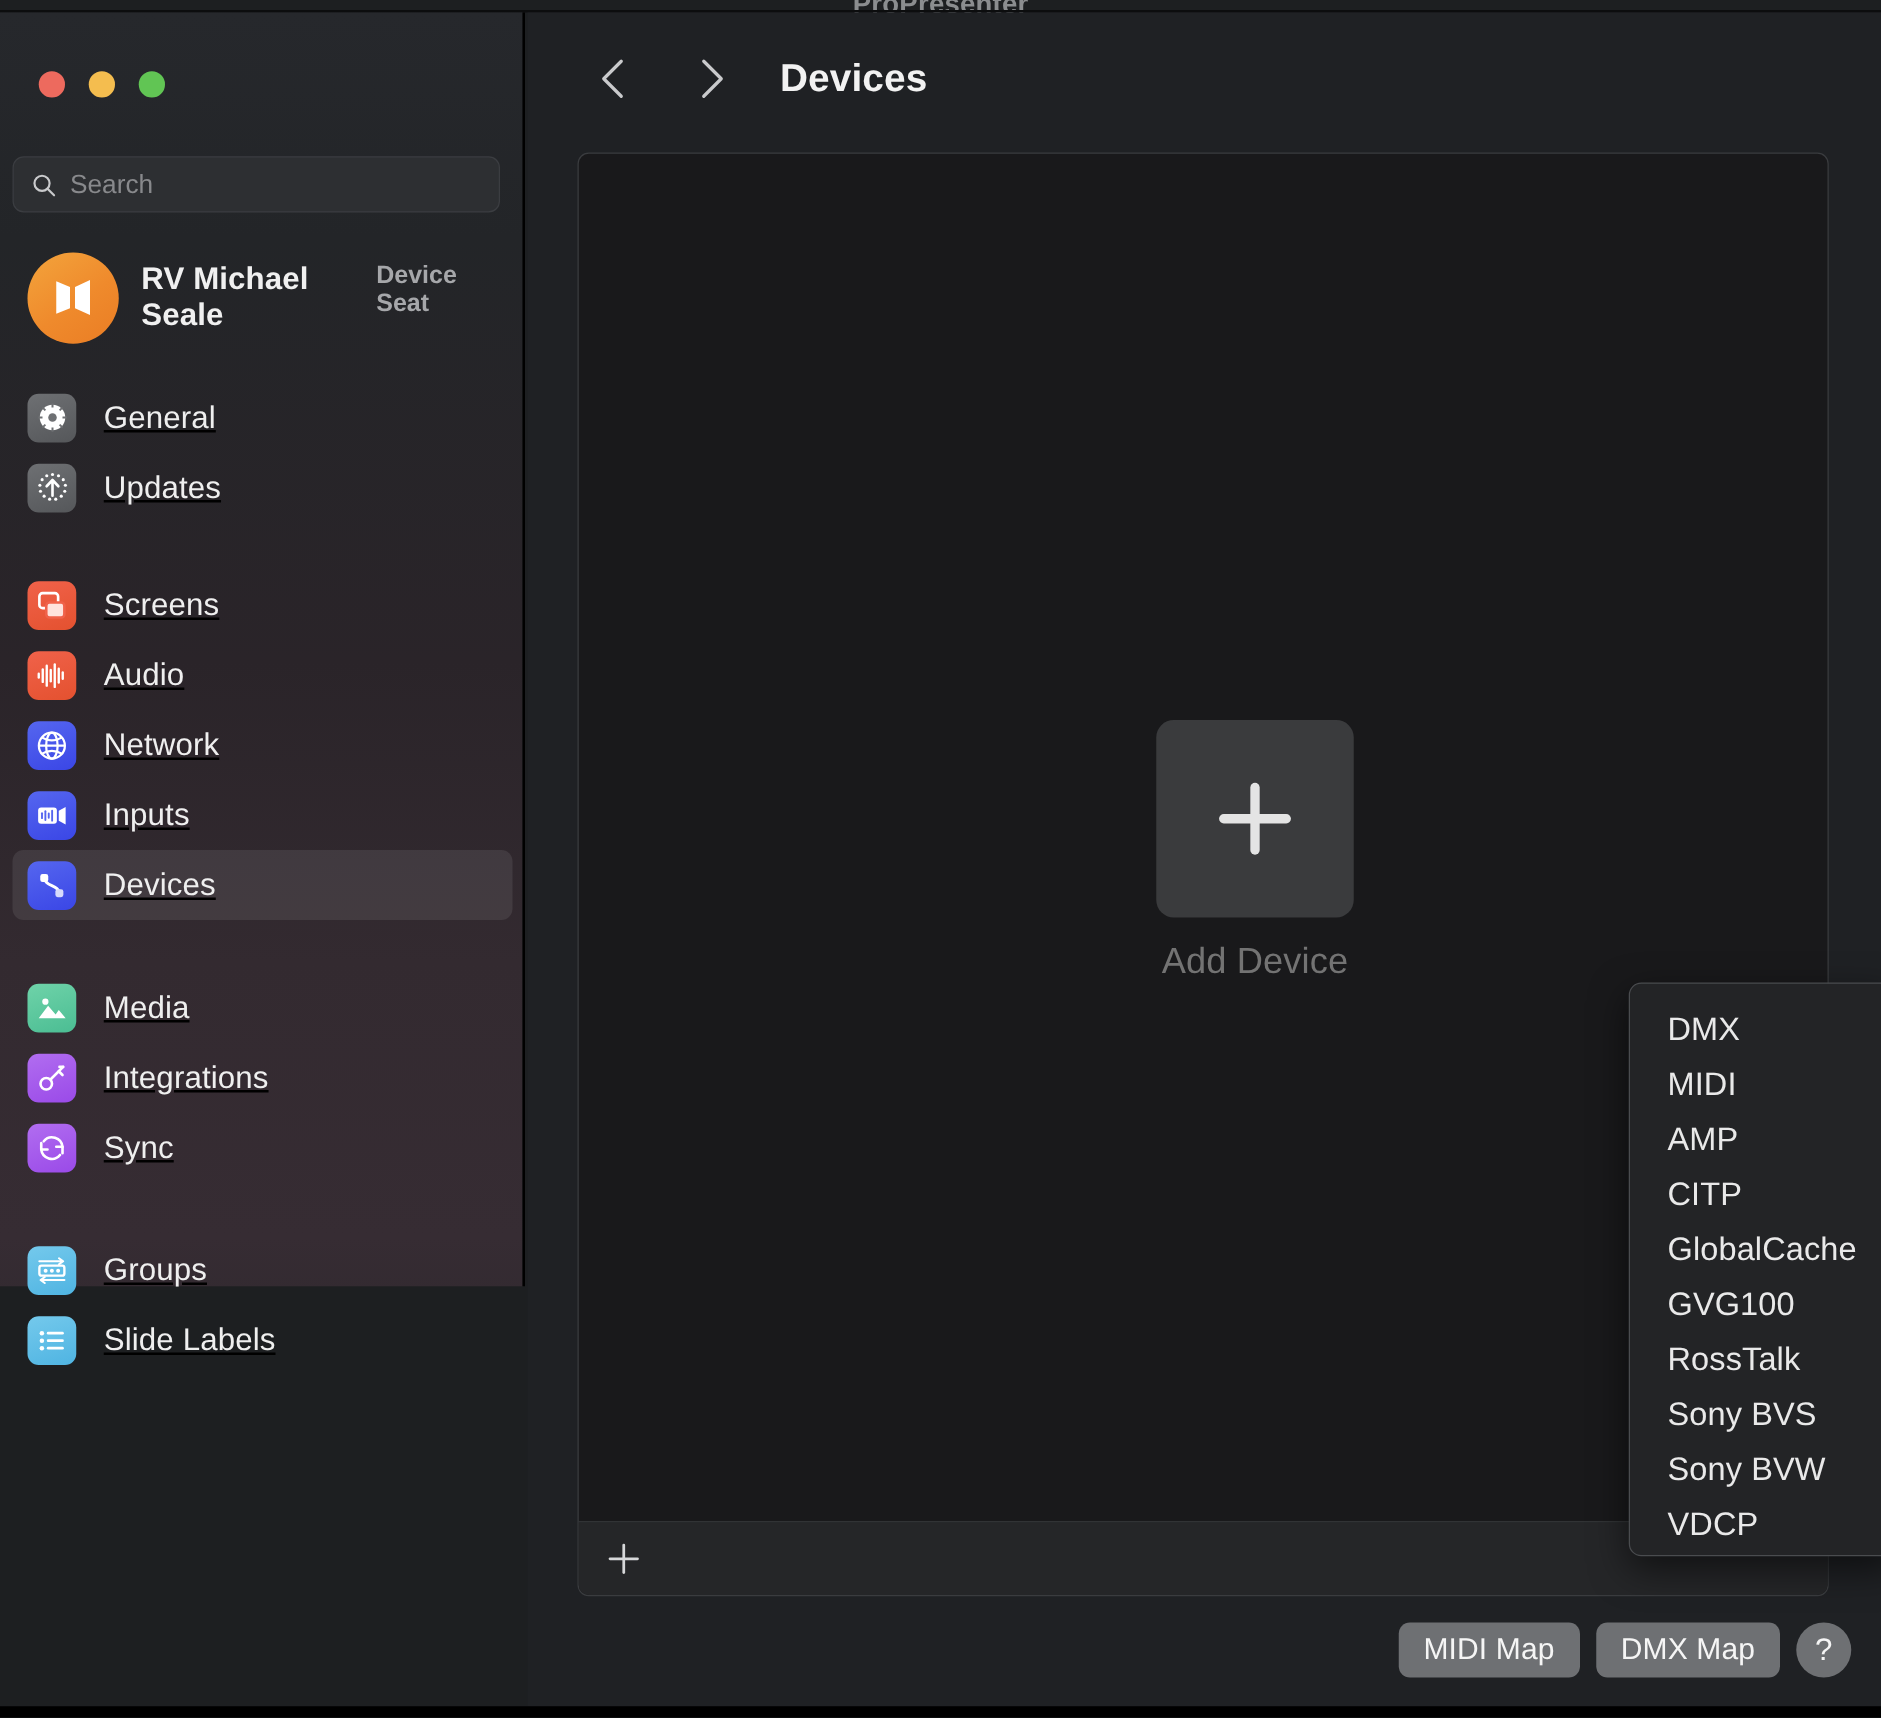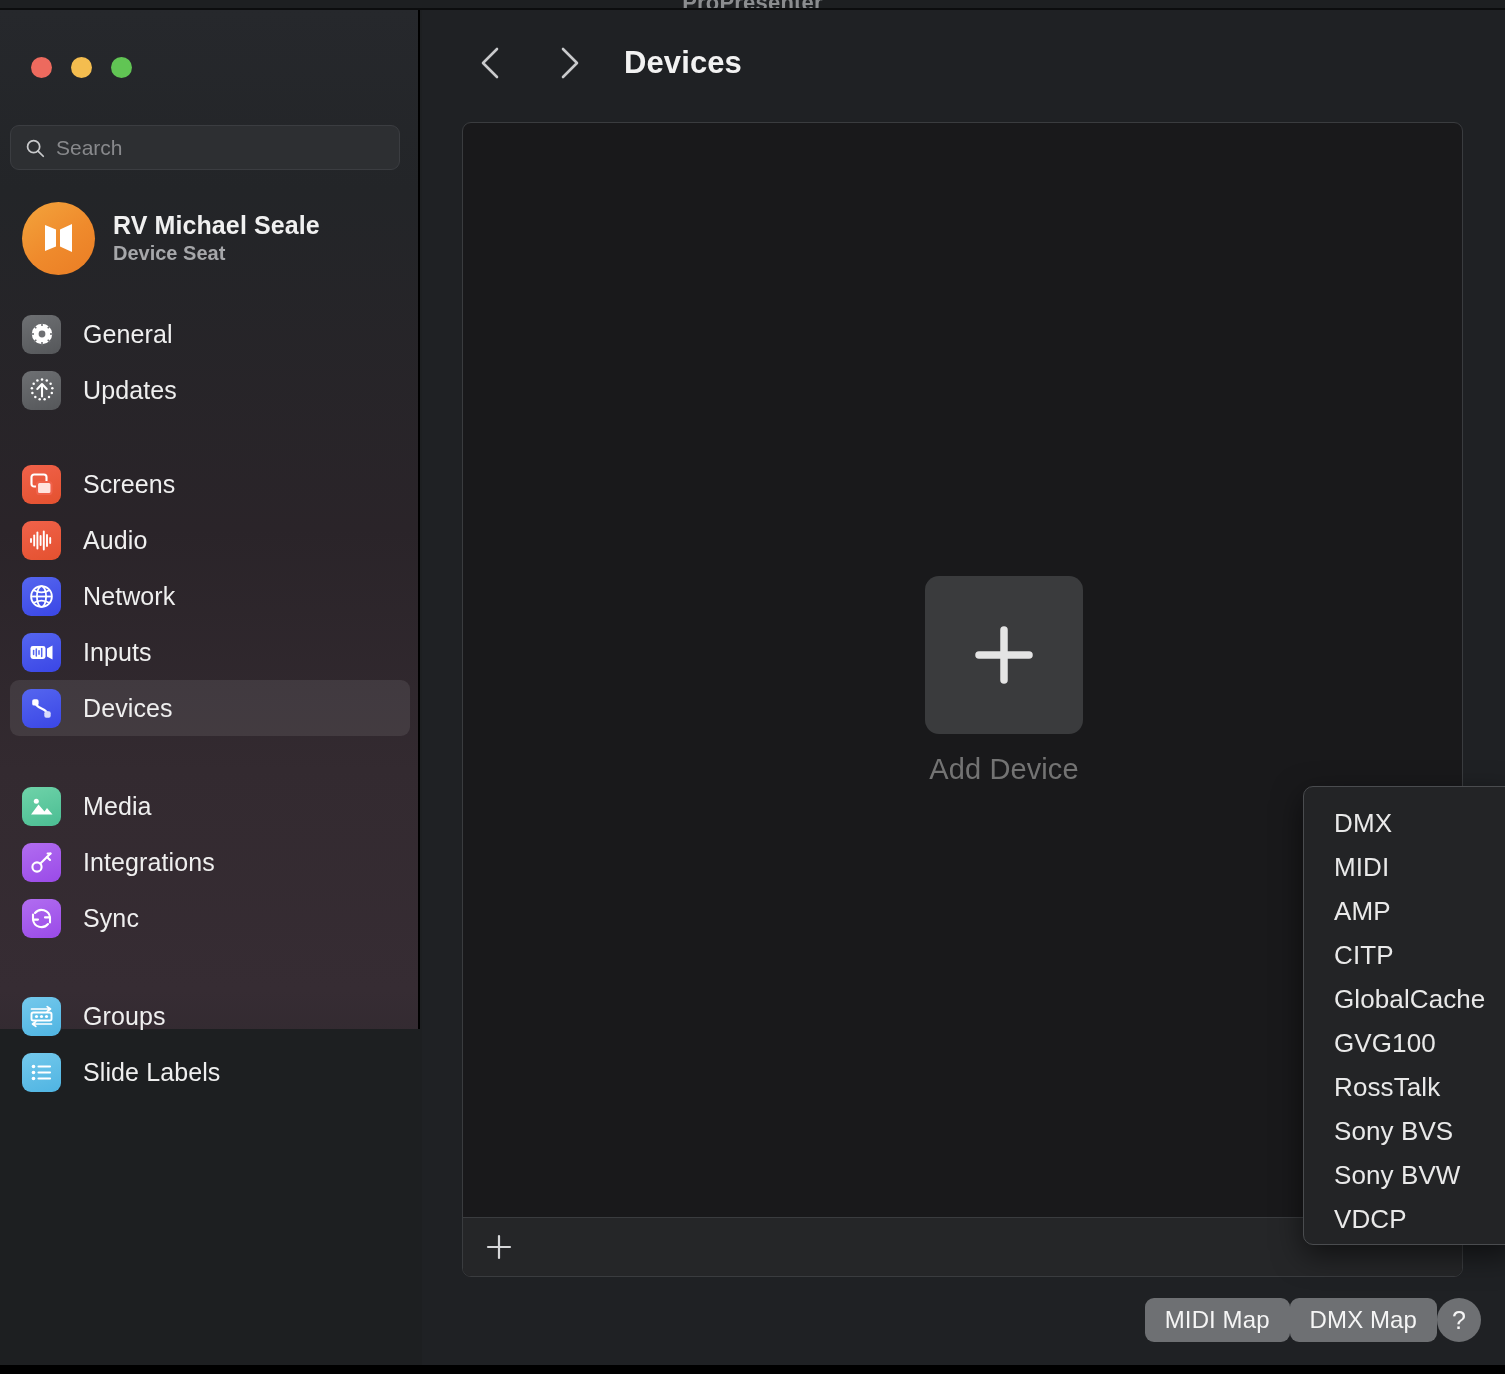--- a/index.html
+++ b/index.html
@@ -67,33 +67,34 @@
   
   #account {
     position:absolute; left:22px; top:190px; width:380px; height:76px;
     display:flex; align-items:center; gap:18px;
   }
   #avatar {
     width:73px; height:73px; border-radius:50%; flex:0 0 auto;
     background:linear-gradient(145deg,#f3a43c 0%,#ef8a2c 55%,#ea7d24 100%);
     display:flex; align-items:center; justify-content:center;
   }
-  #account-text { display:flex; flex-direction:column; gap:2px; }
+  #account-text { display:flex; flex-direction:row; gap:2px; }
   #account-name { color:#f0f0f0; font-size:25px; font-weight:bold; letter-spacing:.1px; }
   #account-sub  { color:#a6a7aa; font-size:20px; font-weight:bold; }
 
   
   #nav { position:absolute; left:0; top:296px; width:420px; }
   .nav-group { padding:0; }
   .nav-gap-sm { height:38px; }
   .nav-gap-md { height:42px; }
   .nav-item {
     position:relative; display:flex; align-items:center; gap:22px;
     height:56px; margin:0 10px; padding:0 12px; border-radius:9px;
     cursor:default;
+    text-decoration:underline;
   }
   .nav-item.selected { background:rgba(255,255,255,.085); }
   .nav-label { color:#efefef; font-size:25px; letter-spacing:.1px; white-space:nowrap; }
   .nav-icon {
     width:39px; height:39px; border-radius:9px; flex:0 0 auto;
     display:flex; align-items:center; justify-content:center;
   }
   .ic-gray   { background:linear-gradient(160deg,#6e7073,#55575a); }
   .ic-red    { background:linear-gradient(160deg,#f0624a,#e4512f); }
   .ic-blue   { background:linear-gradient(160deg,#5566ef,#3a46e6); }
@@ -154,21 +155,21 @@
     z-index:40;
   }
   .dd-item {
     height:44px; display:flex; align-items:center; padding:0 0 0 30px;
     color:#e9e9e9; font-size:26px; letter-spacing:.1px; white-space:nowrap;
   }
 
   
   #bottom-bar {
     position:absolute; right:24px; top:1288px;
-    display:flex; align-items:center; gap:0;
+    display:flex; align-items:center; gap:13px;
   }
   .pill-btn {
     height:44px; padding:0 20px; border-radius:9px; border:0;
     background:#6e7073; color:#f5f5f5; font-size:24px;
     font-family:"Liberation Sans", sans-serif; letter-spacing:.1px;
     display:flex; align-items:center; justify-content:center; cursor:default;
   }
   #help-btn {
     width:44px; height:44px; border-radius:50%; border:0;
     background:#6e7073; color:#f5f5f5; font-size:25px;

